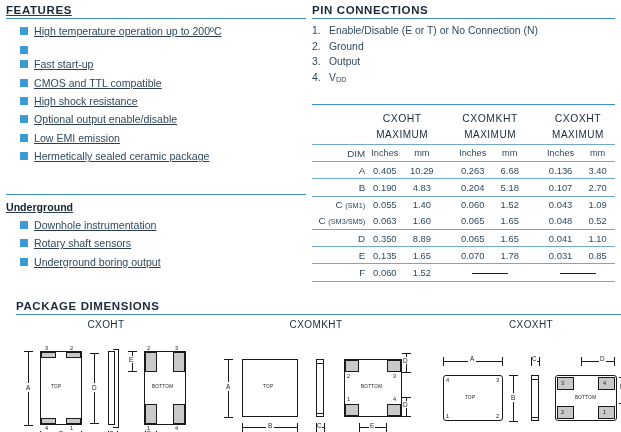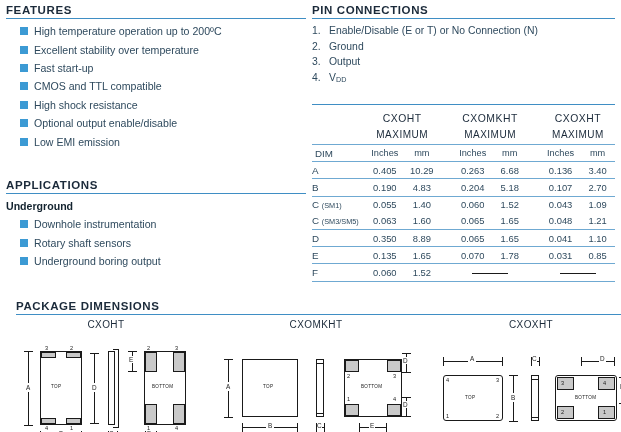--- a/index.html
+++ b/index.html
@@ -12,21 +12,21 @@
 
   
   .sec-head{
     font-size:11.5px;font-weight:bold;letter-spacing:.6px;
     color:#1b2a3a;text-transform:uppercase;
     padding-bottom:2px;
   }
   .rule{height:1.3px;background:#3f8ec4;width:100%;}
 
   
-  .col-left{position:absolute;left:6px;top:4px;width:300px;}
+  .col-left{position:absolute;left:6px;top:4px;width:300px;text-decoration:underline;}
   .col-right{position:absolute;left:312px;top:4px;width:303px;}
 
   
   ul.blist{list-style:none;margin:5px 0 0 0;padding:0;}
   ul.blist li{
     display:flex;align-items:flex-start;
     font-size:10.6px;color:#2f4a5e;line-height:14.8px;
     margin:0 0 3.6px 0;
   }
   .bsq{
@@ -45,21 +45,21 @@
   sub{font-size:7.2px;vertical-align:baseline;position:relative;top:2px;letter-spacing:.2px;}
 
   
   table.dim{border-collapse:collapse;width:303px;margin-top:4px;
             font-size:9.4px;color:#2f4a5e;}
   table.dim td,table.dim th{padding:0;font-weight:normal;text-align:center;}
   table.dim .grp{font-size:10.4px;letter-spacing:.5px;color:#1b2a3a;padding:4px 0 3px;}
   table.dim .max{font-size:10px;letter-spacing:.5px;color:#1b2a3a;padding:2px 0 4px;}
   table.dim .colhd{font-size:9.2px;color:#2f4a5e;padding:2.5px 0;}
   table.dim tr.brd > *{border-top:1px solid #6fa9d2;}
-  table.dim td.dimname{text-align:left;padding-left:3px;font-size:9.8px;}
+  table.dim td.dimname{text-align:right;padding-left:3px;font-size:9.8px;}
   table.dim td.dimname small{font-size:7.3px;}
   table.dim td.val{padding:2.6px 0;}
   .dash{display:inline-block;width:36px;height:1.6px;background:#1a1a1a;vertical-align:middle;}
   .cw-dim{width:46px;}
   .cw-in{width:34px;}
   .cw-mm{width:30px;}
   .cw-gap{width:12px;}
 
   
   .pkg-wrap{position:absolute;left:16px;top:300px;width:609px;}
@@ -88,21 +88,20 @@
     <div class="sec-head">FEATURES</div>
     <div class="rule"></div>
 
     <ul class="blist">
       <li>
           <span class="bsq"></span>
           <span>High temperature operation up to 200ºC</span>
         </li>
       <li>
           <span class="bsq"></span>
-          <span>Excellent stability over temperature</span>
         </li>
       <li>
           <span class="bsq"></span>
           <span>Fast start-up</span>
         </li>
       <li>
           <span class="bsq"></span>
           <span>CMOS and TTL compatible</span>
         </li>
       <li>
@@ -110,25 +109,28 @@
           <span>High shock resistance</span>
         </li>
       <li>
           <span class="bsq"></span>
           <span>Optional output enable/disable</span>
         </li>
       <li>
           <span class="bsq"></span>
           <span>Low EMI emission</span>
         </li>
+      <li>
+          <span class="bsq"></span>
+          <span>Hermetically sealed ceramic package</span>
+        </li>
     </ul>
 
     <div style="height:26px;"></div>
 
-    <div class="sec-head">APPLICATIONS</div>
     <div class="rule"></div>
     <div class="sub-head">Underground</div>
 
     <ul class="blist">
       <li>
           <span class="bsq"></span>
           <span>Downhole instrumentation</span>
         </li>
       <li>
           <span class="bsq"></span>
@@ -246,21 +248,21 @@
       </tr>
       <tr>
         <td class="val dimname"><span>C</span> <small>(SM3/SM5)</small></td>
         <td class="val">0.063</td>
         <td class="val">1.60</td>
         <td></td>
         <td class="val">0.065</td>
         <td class="val">1.65</td>
         <td></td>
         <td class="val">0.048</td>
-        <td class="val">1.21</td>
+        <td class="val">0.52</td>
       </tr>
       <tr class="brd">
         <td class="val dimname"><span>D</span> <small></small></td>
         <td class="val">0.350</td>
         <td class="val">8.89</td>
         <td></td>
         <td class="val">0.065</td>
         <td class="val">1.65</td>
         <td></td>
         <td class="val">0.041</td>

